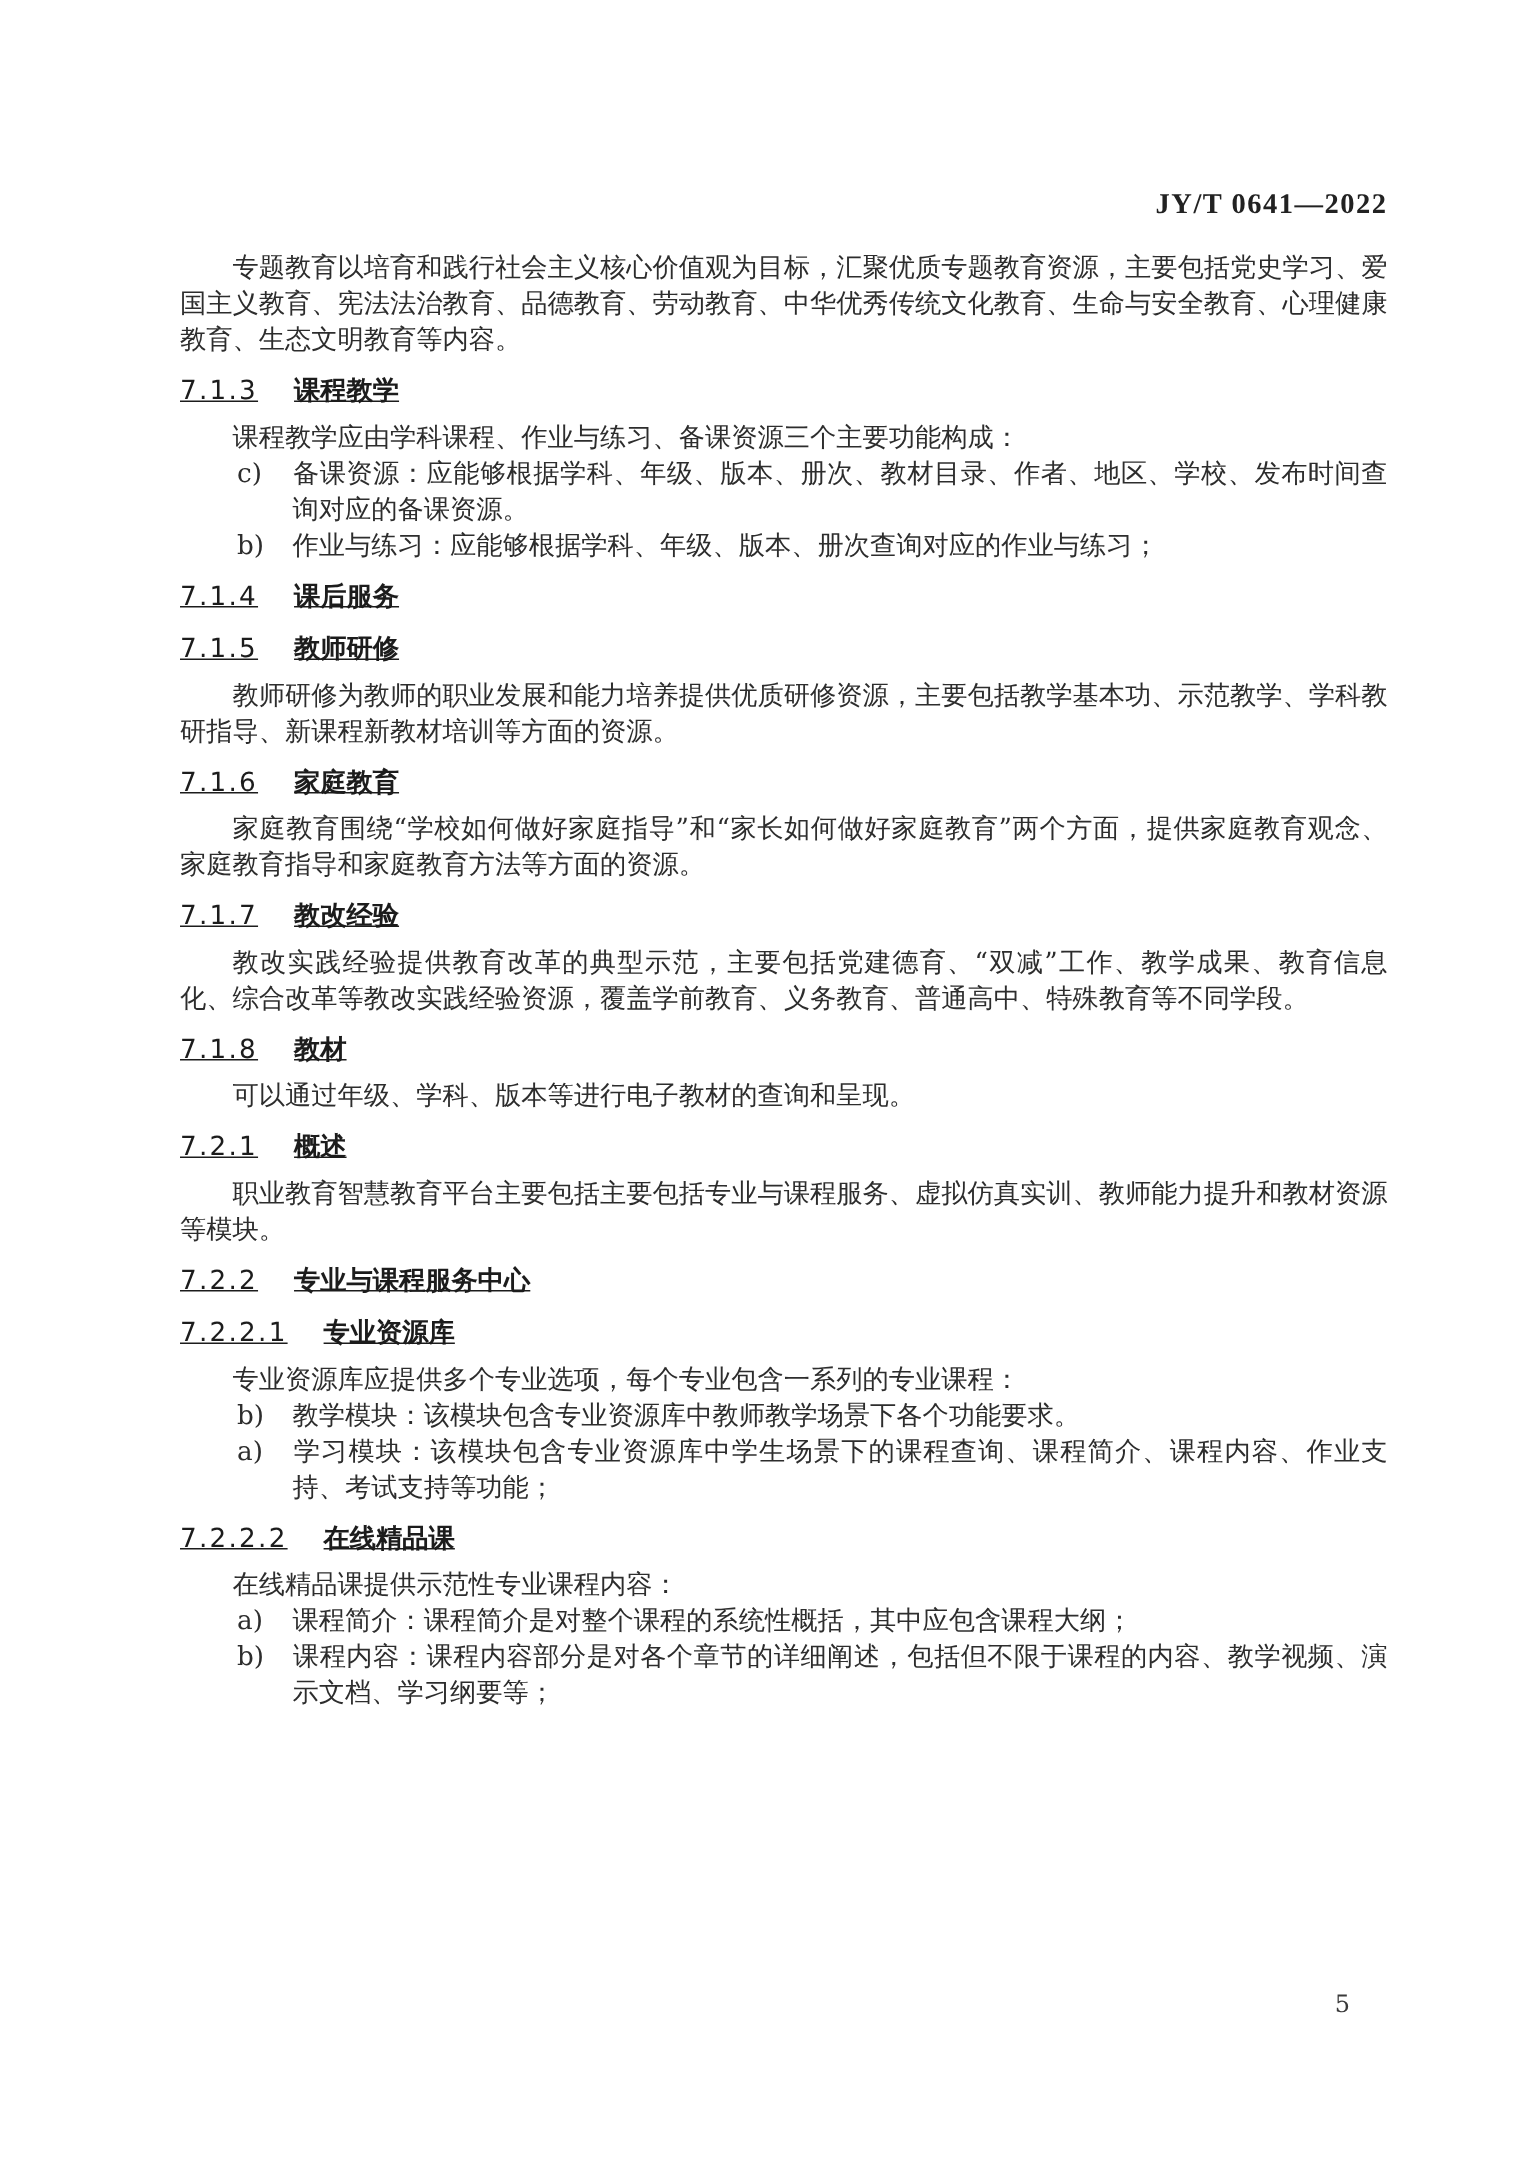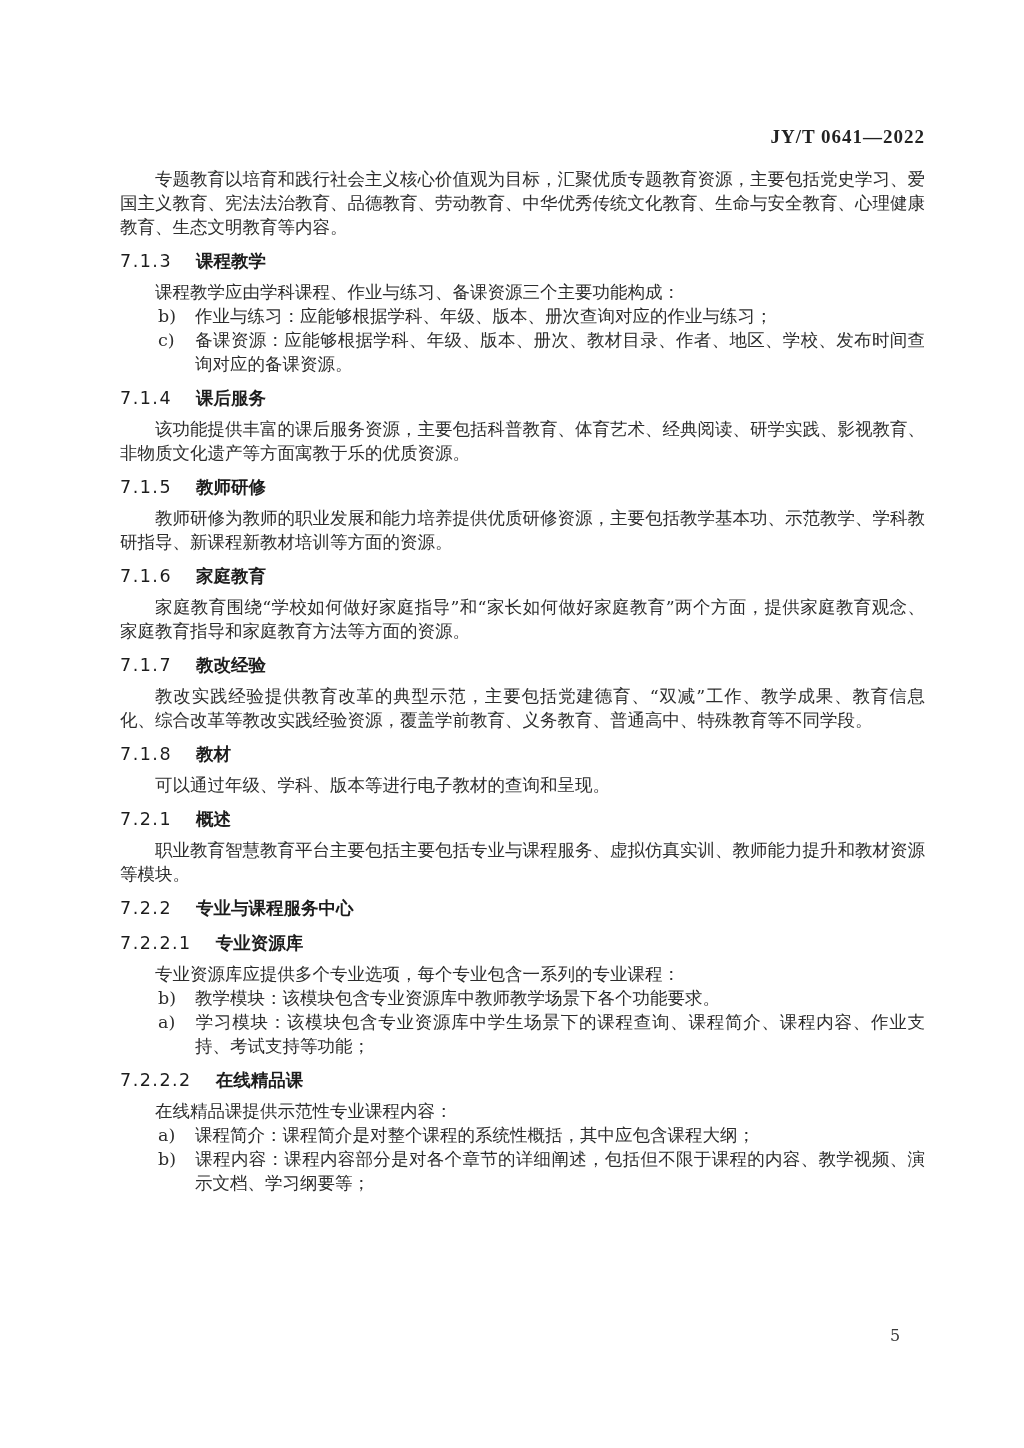--- a/index.html
+++ b/index.html
@@ -40,20 +40,21 @@
     text-indent: 35px;
   }
   .h {
     margin: 10px 0 6px 0;
     font-size: 17.5px;
     line-height: 25px;
     font-family: "DejaVu Sans", "Liberation Sans", sans-serif;
     color: #1c1c1c;
     font-weight: 700;
     text-align: left;
+    text-decoration: underline;
   }
   .h .num {
     font-weight: 400;
     letter-spacing: 1.5px;
     margin-right: 24px;
   }
   .li {
     margin-left: 38px;
     padding-left: 37px;
     text-indent: -37px;
@@ -82,26 +83,25 @@
   <div class="running-header">JY/T 0641—2022</div>
 
   <div class="content">
 
     <p class="p">专题教育以培育和践行社会主义核心价值观为目标，汇聚优质专题教育资源，主要包括党史学习、爱国主义教育、宪法法治教育、品德教育、劳动教育、中华优秀传统文化教育、生命与安全教育、心理健康教育、生态文明教育等内容。</p>
 
     <h3 class="h"><span class="num">7.1.3</span><span class="t">课程教学</span></h3>
 
     <p class="p">课程教学应由学科课程、作业与练习、备课资源三个主要功能构成：</p>
 
+    <div class="li"><span class="marker">c)</span><span>备课资源：应能够根据学科、年级、版本、册次、教材目录、作者、地区、学校、发布时间查询对应的备课资源。</span></div>
     <div class="li"><span class="marker">b)</span><span>作业与练习：应能够根据学科、年级、版本、册次查询对应的作业与练习；</span></div>
-    <div class="li"><span class="marker">c)</span><span>备课资源：应能够根据学科、年级、版本、册次、教材目录、作者、地区、学校、发布时间查询对应的备课资源。</span></div>
 
     <h3 class="h"><span class="num">7.1.4</span><span class="t">课后服务</span></h3>
 
-    <p class="p">该功能提供丰富的课后服务资源，主要包括科普教育、体育艺术、经典阅读、研学实践、影视教育、非物质文化遗产等方面寓教于乐的优质资源。</p>
 
     <h3 class="h"><span class="num">7.1.5</span><span class="t">教师研修</span></h3>
 
     <p class="p">教师研修为教师的职业发展和能力培养提供优质研修资源，主要包括教学基本功、示范教学、学科教研指导、新课程新教材培训等方面的资源。</p>
 
     <h3 class="h"><span class="num">7.1.6</span><span class="t">家庭教育</span></h3>
 
     <p class="p">家庭教育围绕“学校如何做好家庭指导”和“家长如何做好家庭教育”两个方面，提供家庭教育观念、家庭教育指导和家庭教育方法等方面的资源。</p>
 
     <h3 class="h"><span class="num">7.1.7</span><span class="t">教改经验</span></h3>

